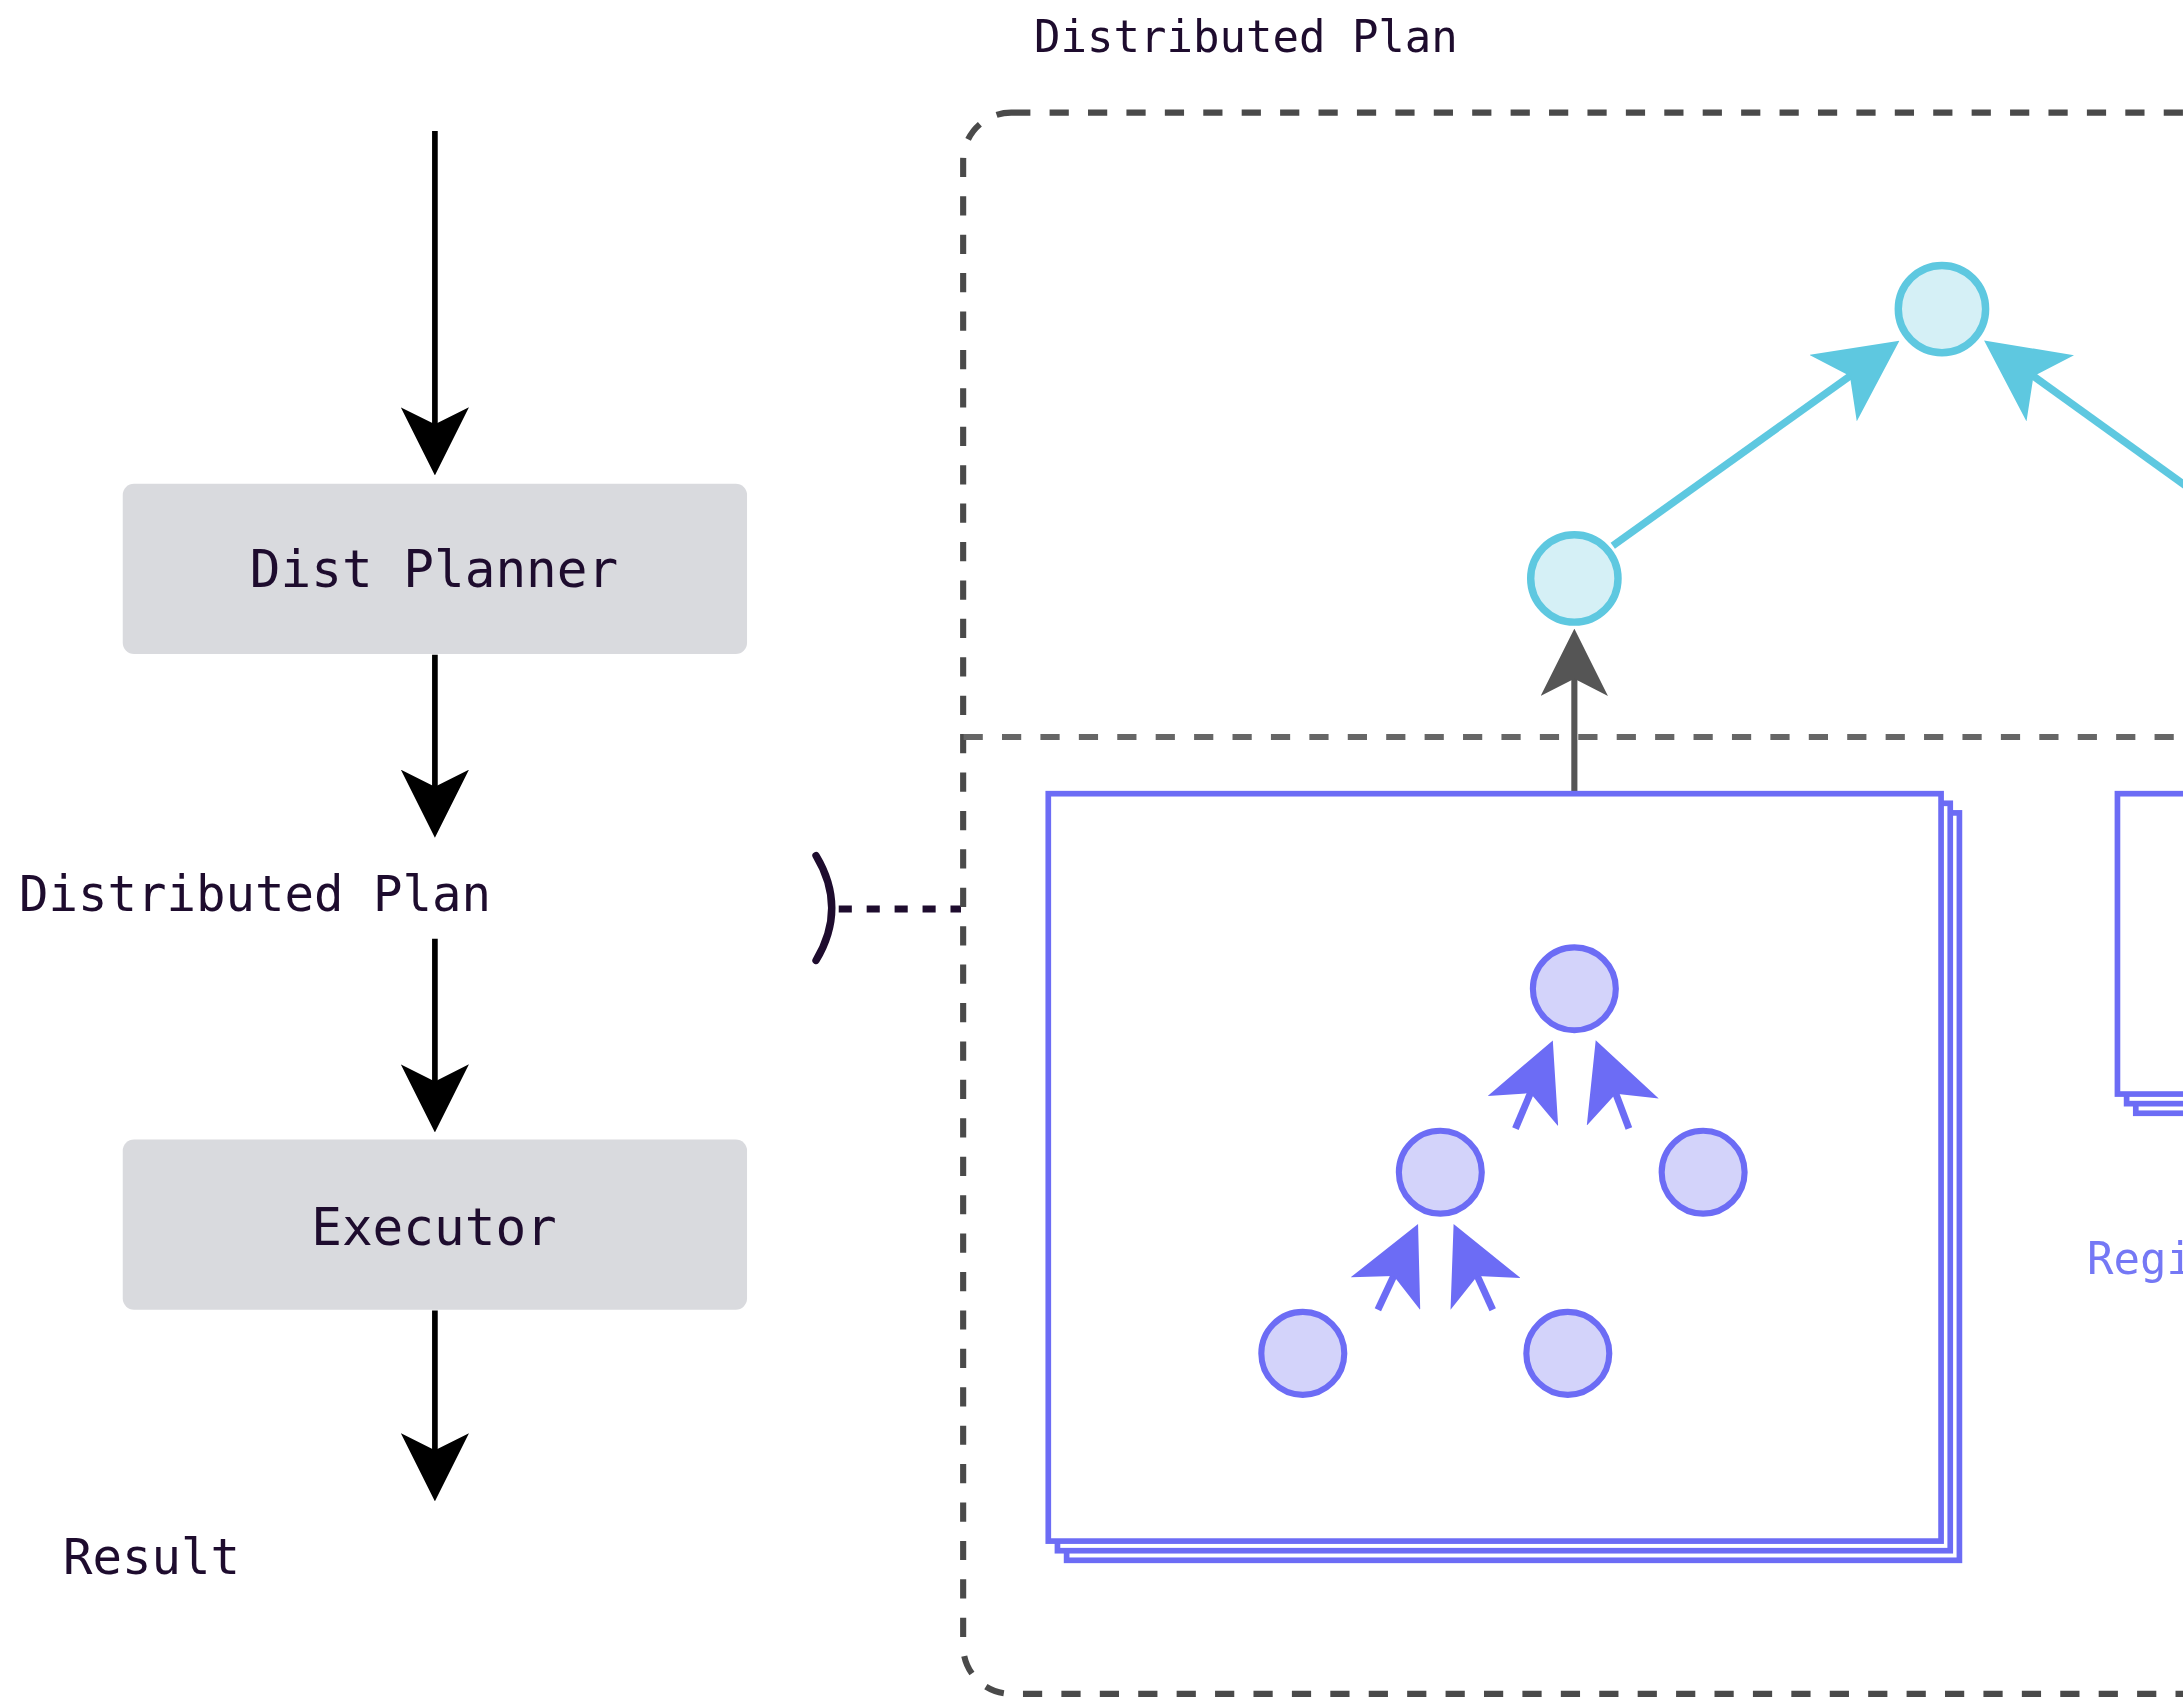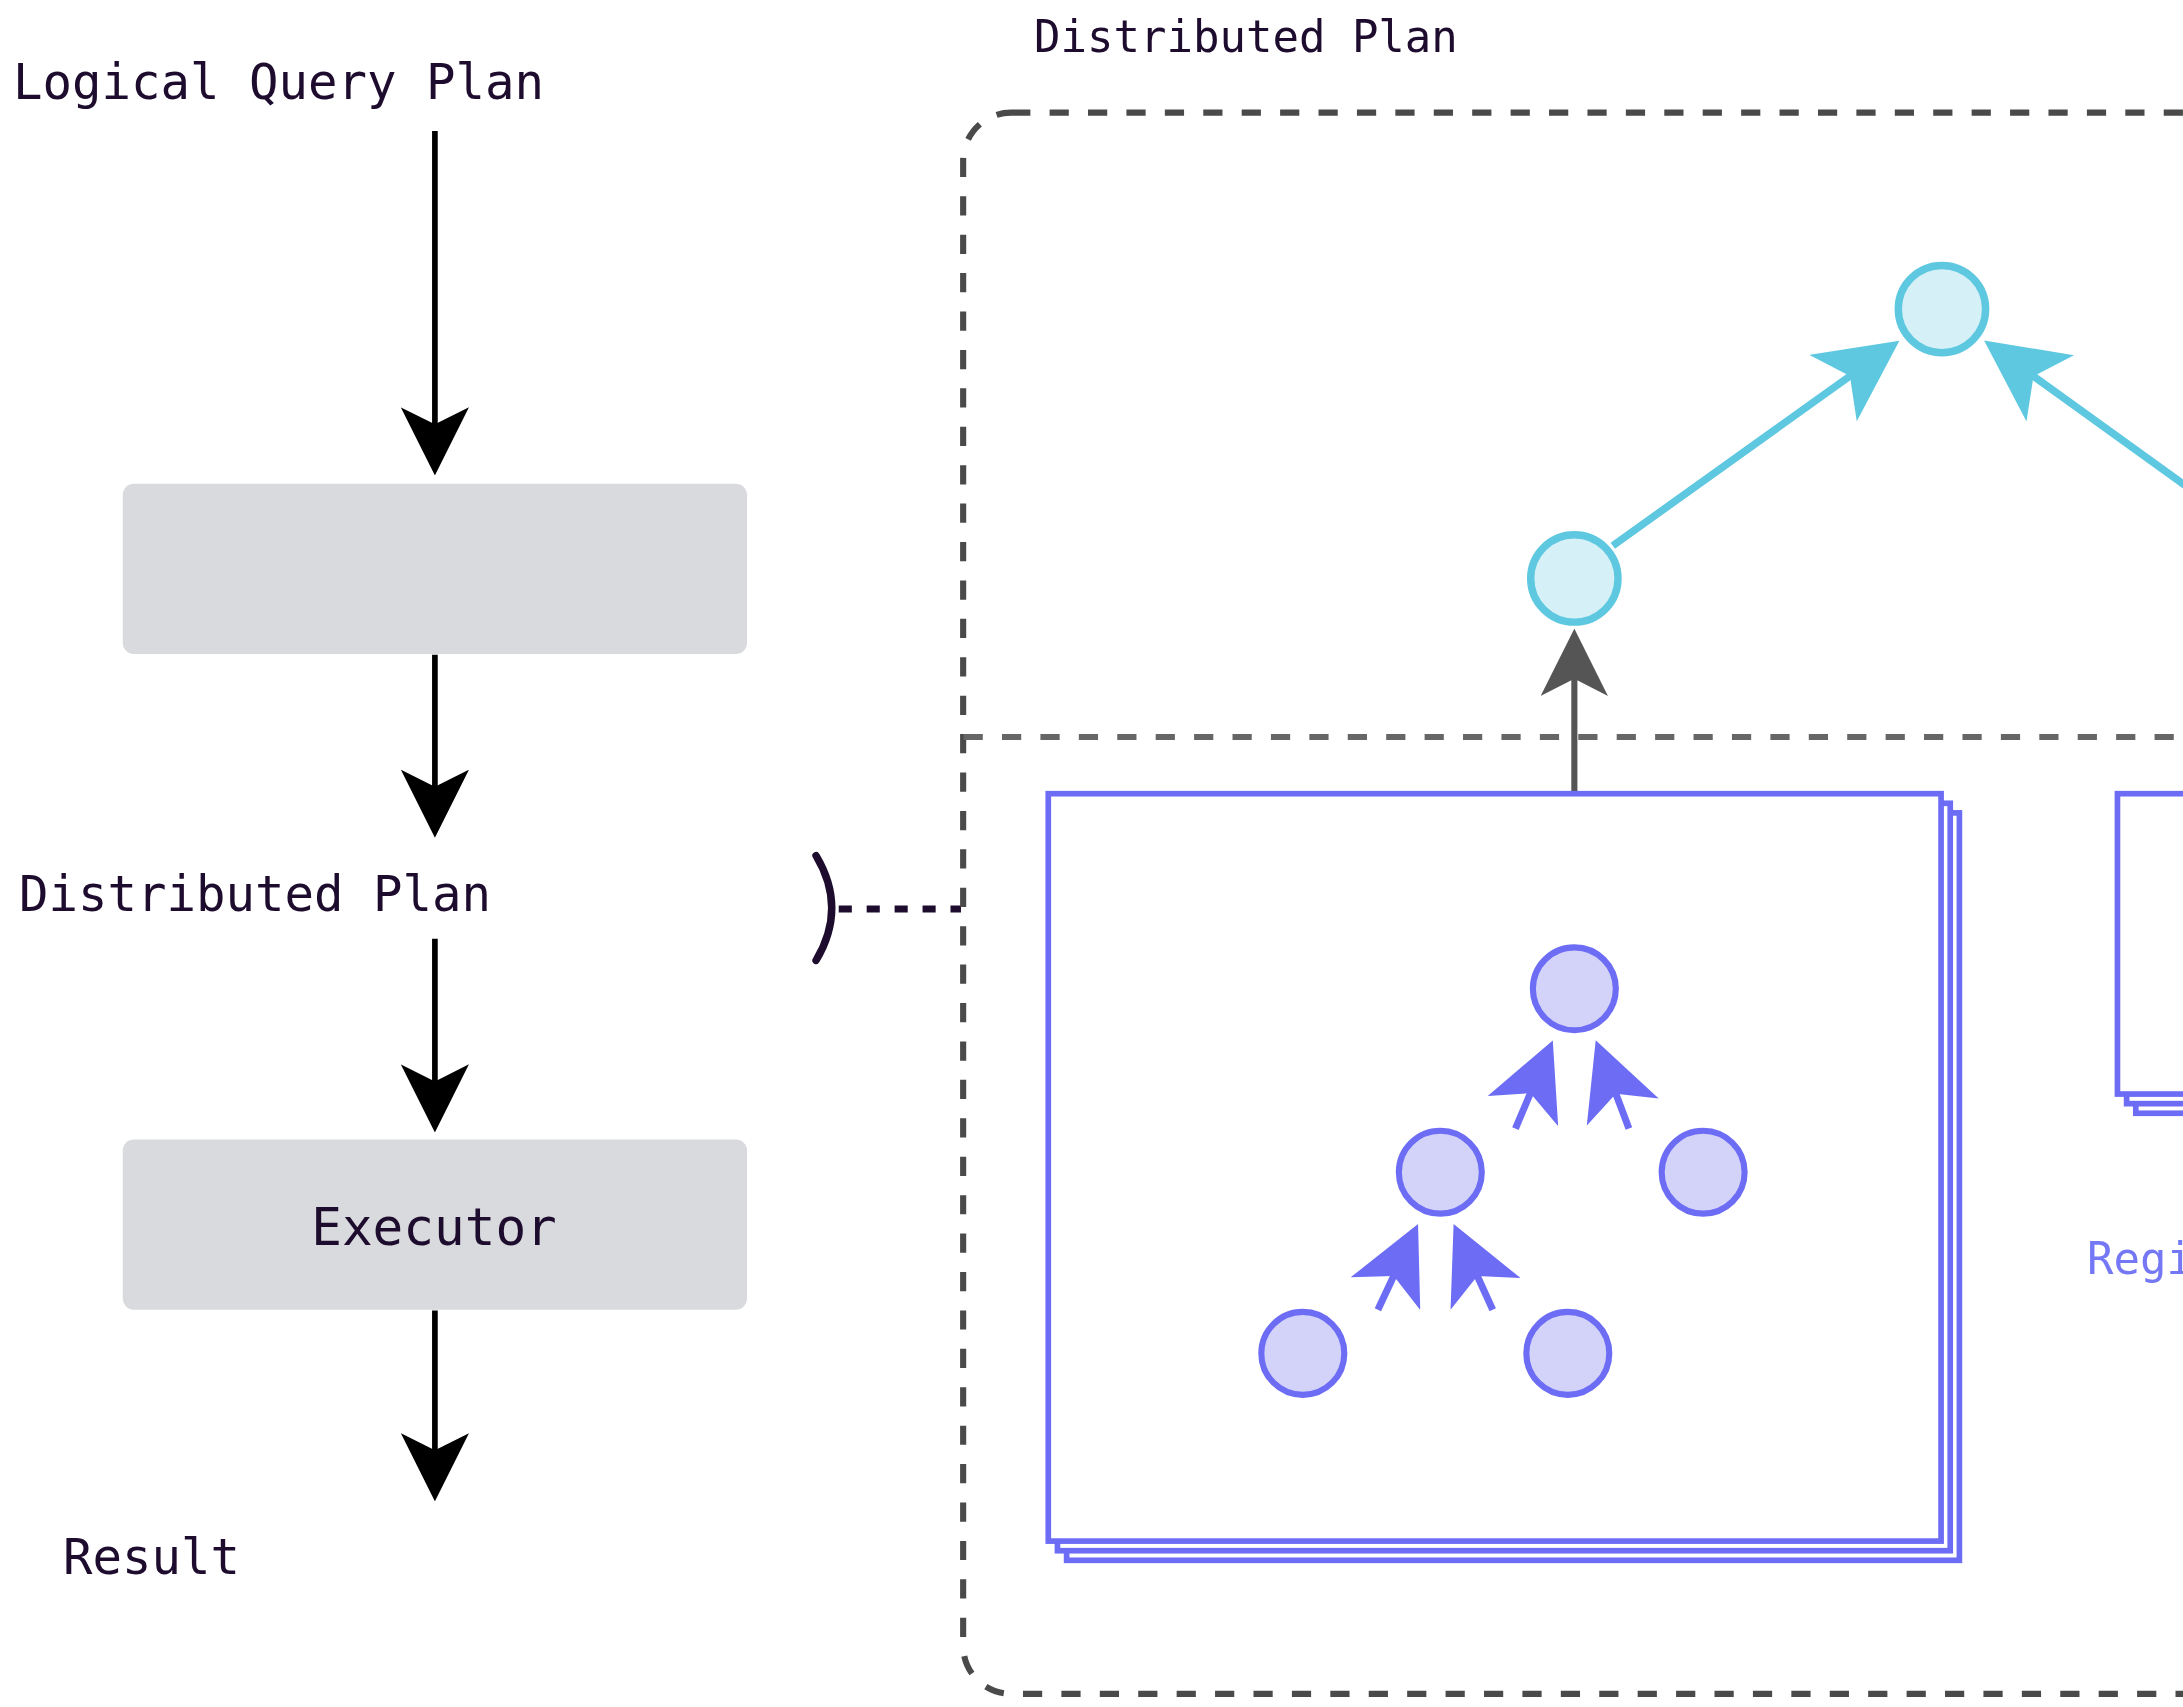--- a/index.html
+++ b/index.html
@@ -119,22 +119,22 @@
 
     <g>
       <rect x="4891" y="1862" width="822" height="688" fill="#ffffff" stroke="#6c6cf5" stroke-width="13"></rect>
       <rect x="4870" y="1840" width="822" height="688" fill="#ffffff" stroke="#6c6cf5" stroke-width="13"></rect>
       <rect x="4849" y="1818" width="822" height="688" fill="#ffffff" stroke="#6c6cf5" stroke-width="13"></rect>
 
       <circle cx="5287" cy="2160" r="95" fill="#d3d3fa" stroke="#6c6cf5" stroke-width="14"></circle>
     </g>
   </svg>
 
-  <div class="txt txt-dark t-lqp">Logical Query Plan</div>
 
+  <div class="boxlabel b-dist">Dist Planner</div>
 
   <div class="txt txt-dark t-dp">Distributed Plan</div>
 
   <div class="boxlabel b-exec">Executor</div>
 
   <div class="txt txt-dark t-res">Result</div>
 
   <div class="txt txt-dark t-dplan">Distributed Plan</div>
 
   <div class="txt txt-purple t-reg">Regions</div>

